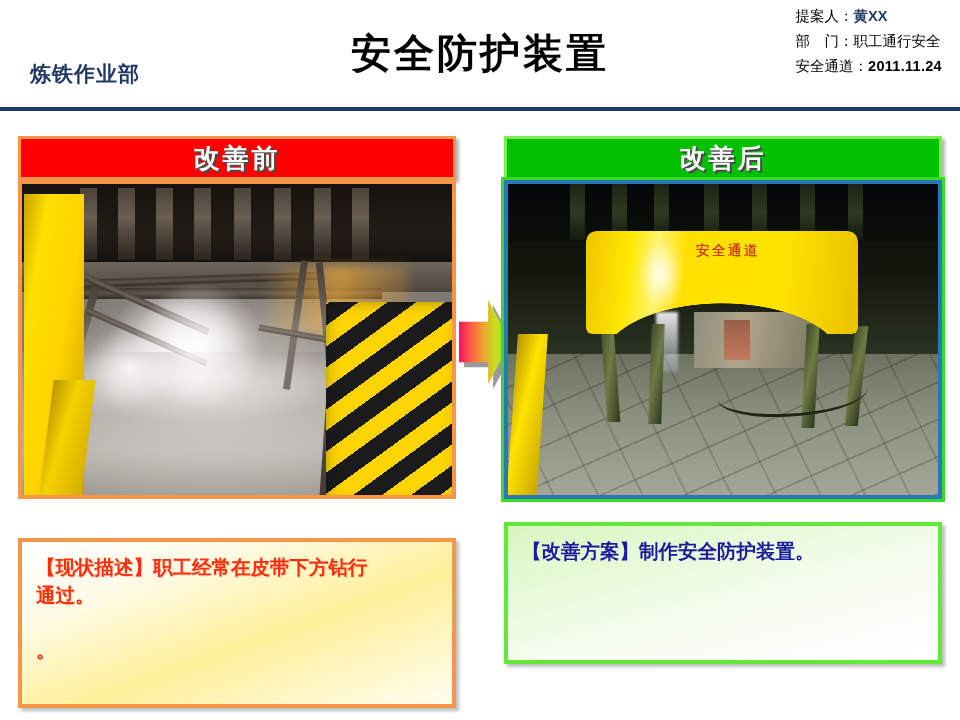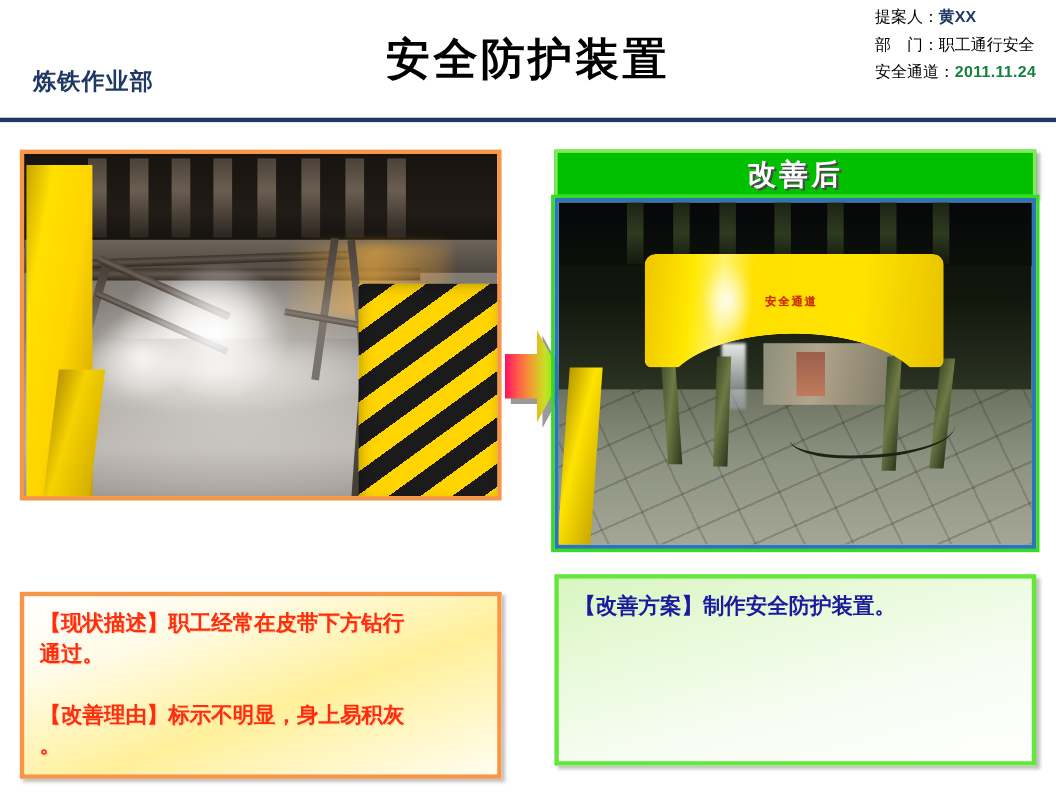--- a/index.html
+++ b/index.html
@@ -41,21 +41,21 @@
     right: 18px; top: 4px;
     text-align: left;
     font-size: 14.5px;
     color: #000000;
     line-height: 1.72;
     white-space: nowrap;
   }
   #meta-block .meta-row { display: block; }
   #meta-block .meta-label { color: #000; }
   #meta-block .meta-value-blue { color: #1F3864; font-weight: bold; }
-  #meta-block .meta-value-dark { color: #15803d; font-weight: bold; letter-spacing: .3px; }
+  #meta-block .meta-value-dark { color: #000000; font-weight: bold; letter-spacing: .3px; }
   #header-rule {
     position: absolute;
     left: 0; right: 0; top: 107px;
     height: 4px;
     background: #1F3864;
   }
 
   
   .panel { position: absolute; }
   #panel-before { left: 18px;  top: 136px; width: 438px; }
@@ -188,23 +188,23 @@
     position:absolute; left:78px; top:47px; width:272px; height:103px;
   }
   .a-arch {
     position:absolute; inset:0;
     background: linear-gradient(96deg,#f0c400 0%, #ffe800 16%, #fff36a 26%, #ffe000 36%, #ffe400 70%, #e8c200 100%);
     border-radius: 10px 10px 6px 6px;
     -webkit-mask-image: radial-gradient(ellipse 44% 56% at 50% 126%, transparent 0 99%, #000 100%);
     mask-image: radial-gradient(ellipse 44% 56% at 50% 126%, transparent 0 99%, #000 100%);
   }
   .a-arch-label {
-    position:absolute; left:44%; top:36px;
+    position:absolute; left:44%; top:11px;
     font-family:"Liberation Sans", sans-serif;
-    font-size: 10px; font-weight:bold; color:#d02a10;
+    font-size: 14px; font-weight:normal; color:#d02a10;
     letter-spacing: 2px; transform: translateX(-10px);
     text-shadow: 0 0 1px rgba(160,20,0,.6);
   }
   .a-arch-glare {
     position:absolute; left:52px; top:6px; width:46px; height:74px;
     background: radial-gradient(ellipse at center, rgba(255,255,255,.95), rgba(255,255,255,0) 70%);
     filter: blur(3px);
   }
   .a-leg { position:absolute; width:13px;
     background: linear-gradient(100deg,#3c4a27,#6f7a46 45%,#2c371d); }
@@ -261,21 +261,21 @@
   }
   #text-before {
     left: 18px; top: 522px; width: 438px; height: 170px;
     border: 4px solid #F79646;
     background: linear-gradient(160deg, #ffffff 0%, #fffbe6 26%, #fff09a 58%, #fffdf0 100%);
     box-shadow: 3px 3px 3px rgba(130,130,130,.5);
     color: #FF2D0A;
     margin-top: 16px;
   }
   #text-after {
-    left: 504px; top: 522px; width: 438px; height: 174px;
+    left: 504px; top: 522px; width: 438px; height: 142px;
     border: 4px solid #63E83A;
     background: linear-gradient(165deg, #d9f5c0 0%, #e8fada 30%, #f7fdf2 62%, #ffffff 100%);
     box-shadow: 3px 3px 3px rgba(130,130,130,.5);
     color: #1a1a9e;
   }
   .tb-line { display: block; }
   .tb-gap { display: block; height: 26px; }
   #text-before .tb-line { text-shadow: 1px 1px 0 rgba(255,190,160,.55); }
 </style>
 </head>
@@ -295,20 +295,21 @@
       <span class="meta-label">部　门：</span><span class="meta-label">职工通行安全</span>
     </span>
     <span class="meta-row">
       <span class="meta-label">安全通道：</span><span class="meta-value-dark">2011.11.24</span>
     </span>
   </div>
 
   <div id="header-rule"></div>
 
   <div class="panel" id="panel-before">
+    <div class="banner" id="banner-before">改善前</div>
 
     <div class="photo-frame" id="photo-before">
       <div class="photo-canvas">
         <div class="b-base"></div>
         <div class="b-ceiling"></div>
 
         <div class="b-joist" style="left:58px;"></div>
         <div class="b-joist" style="left:96px;"></div>
         <div class="b-joist" style="left:134px;"></div>
         <div class="b-joist" style="left:172px;"></div>
@@ -386,21 +387,20 @@
 
         <div class="a-pillar-left"></div>
       </div>
     </div>
   </div>
 
   <div class="textbox" id="text-before">
     <span class="tb-line">【现状描述】职工经常在皮带下方钻行</span>
     <span class="tb-line">通过。</span>
     <span class="tb-gap"></span>
-    <span class="tb-line">【改善理由】标示不明显，身上易积灰</span>
     <span class="tb-line">。</span>
   </div>
 
   <div class="textbox" id="text-after">
     <span class="tb-line">【改善方案】制作安全防护装置。</span>
     <span class="tb-gap"></span>
     <span class="tb-gap"></span>
   </div>
 
 </div>

